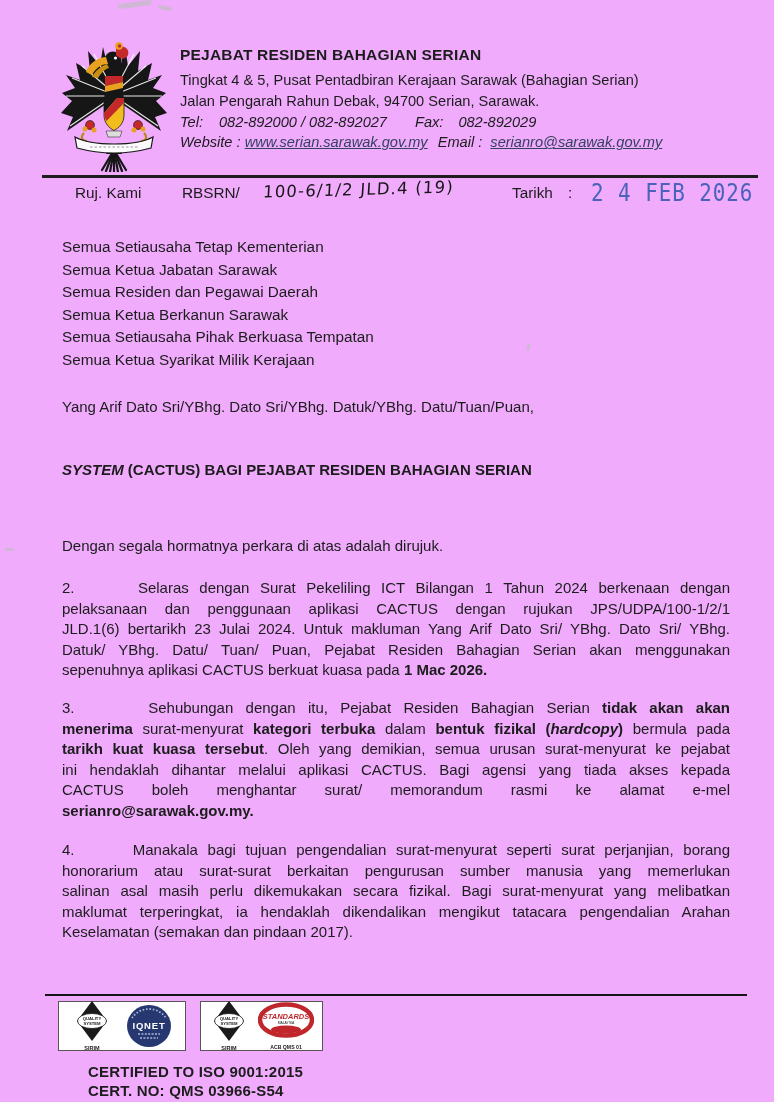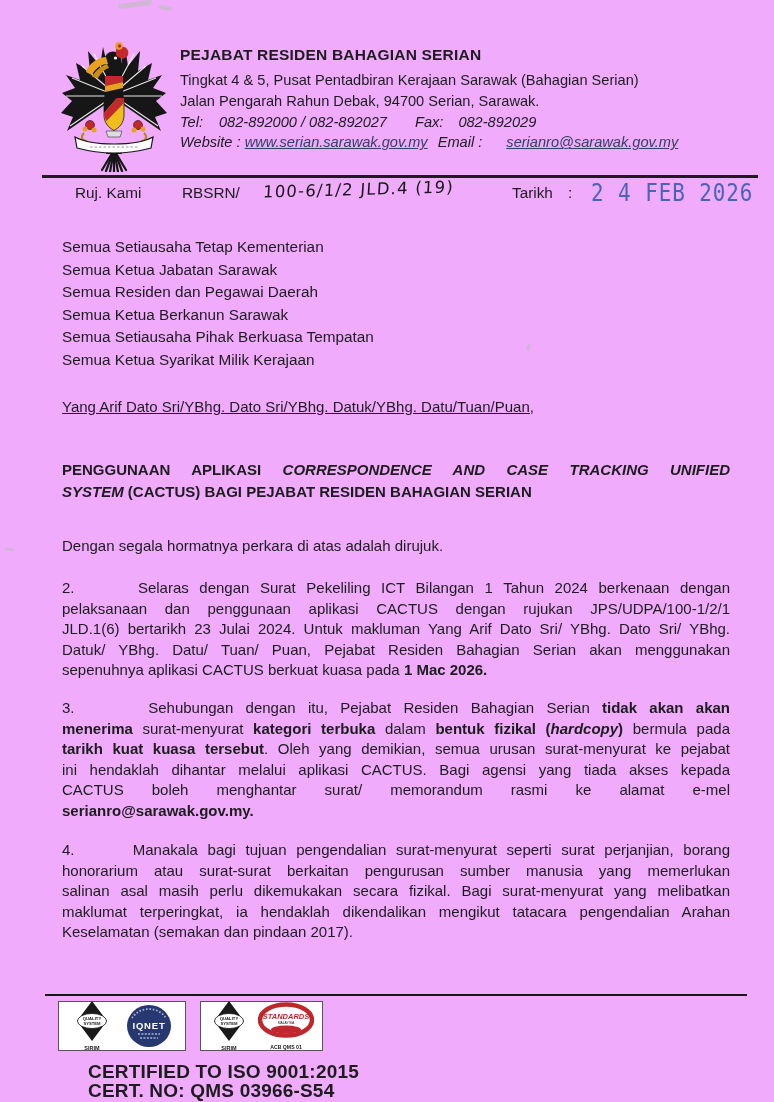--- a/index.html
+++ b/index.html
@@ -12,51 +12,51 @@
   
   .crest{position:absolute;left:60px;top:38px;width:108px;height:134px;}
 
   
   .letterhead{position:absolute;left:180px;top:46px;width:560px;}
   .lh-title{font-size:15.5px;font-weight:bold;letter-spacing:.2px;margin-bottom:6px;}
   .lh-line{font-size:14.6px;line-height:20.8px;}
   .lh-italic{font-style:italic;}
   .sp-tel{margin-left:16px;}
   .sp-fax{margin-left:28px;margin-right:15px;}
-  .sp-email{margin-left:10px;margin-right:20px;}
+  .sp-email{margin-left:10px;margin-right:4px;}
   .lh-link{text-decoration:underline;color:#33425f;}
   .lh-divider{position:absolute;left:42px;top:175px;width:716px;height:3px;background:#1d1d1d;}
 
   
   .ref-row{position:absolute;left:0;top:184px;width:774px;height:42px;font-size:15.3px;}
   .ref-row span{position:absolute;top:0;white-space:nowrap;}
   .ref-label{left:75px;}
   .ref-colon{left:189px;}
   .ref-prefix{left:182px;}
   .ref-hand{left:263px;top:-4px !important;font-family:"DejaVu Sans",sans-serif;font-size:16.5px;letter-spacing:1.2px;transform:rotate(-1.5deg) skewX(-5deg);color:#161616;}
   .date-label{left:512px;}
   .date-colon{left:568px;}
   .date-stamp{left:591px;top:-6px !important;font-family:"DejaVu Sans Mono",monospace;font-size:22px;letter-spacing:1px;transform:scale(.95,1.15);transform-origin:left top;opacity:.92;}
 
   
   .recipients{position:absolute;left:62px;top:236px;font-size:15.3px;line-height:22.6px;}
-  .salutation{position:absolute;left:62px;top:398px;font-size:15px;text-decoration:underline;}
+  .salutation{position:absolute;left:62px;top:398px;font-size:15px;}
   .subject{position:absolute;left:62px;top:459px;width:668px;font-size:15px;line-height:22px;}
   .para{position:absolute;left:62px;width:668px;font-size:15px;line-height:20.6px;}
   #p-open{top:536px;} #p-2{top:578px;} #p-3{top:698px;} #p-4{top:840px;}
   .jline{text-align:justify;text-align-last:justify;}
   .jline.lastline{text-align-last:left;}
   .b{font-weight:bold;} .i{font-style:italic;}
 
   
   .footer-divider{position:absolute;left:45px;top:994px;width:702px;height:2px;background:#161616;}
   .badge-box{position:absolute;top:1001px;height:50px;border:1px solid #555;background:#fff;display:flex;align-items:center;justify-content:space-evenly;box-sizing:border-box;}
   #badge-1{left:58px;width:128px;}
   #badge-2{left:200px;width:123px;}
-  .cert-text{position:absolute;left:88px;top:1062px;font-size:19px;font-weight:bold;line-height:19px;letter-spacing:.2px;}
+  .cert-text{position:absolute;left:88px;top:1062px;font-size:15px;font-weight:bold;line-height:19px;letter-spacing:.2px;}
   svg text{font-family:"Liberation Sans",sans-serif;}
 </style>
 </head>
 <body>
 
 <div class="page">
 
   <div class="artifact" style="left:118px;top:2px;width:34px;height:5px;transform:rotate(-8deg);"></div>
   <div class="artifact" style="left:158px;top:6px;width:14px;height:4px;transform:rotate(12deg);"></div>
   <div class="artifact" style="left:5px;top:548px;width:9px;height:3px;"></div>
@@ -155,21 +155,20 @@
       <div>Semua Ketua Jabatan Sarawak</div>
       <div>Semua Residen dan Pegawai Daerah</div>
       <div>Semua Ketua Berkanun Sarawak</div>
       <div>Semua Setiausaha Pihak Berkuasa Tempatan</div>
       <div>Semua Ketua Syarikat Milik Kerajaan</div>
     </div>
 
   <div class="salutation">Yang Arif Dato Sri/YBhg. Dato Sri/YBhg. Datuk/YBhg. Datu/Tuan/Puan,</div>
 
   <div class="subject">
-      <div class="jline"><span class="b">PENGGUNAAN APLIKASI </span><span class="b i">CORRESPONDENCE AND CASE TRACKING UNIFIED</span></div>
       <div class="jline lastline"><span class="b i">SYSTEM</span><span class="b"> (CACTUS) BAGI PEJABAT RESIDEN BAHAGIAN SERIAN</span></div>
     </div>
 
   <div class="para" id="p-open">
       <div class="jline lastline"><span>Dengan segala hormatnya perkara di atas adalah dirujuk.</span></div>
     </div>
   <div class="para" id="p-2">
       <div class="jline"><span>2.&nbsp;&nbsp;&nbsp;&nbsp;&nbsp;&nbsp;Selaras dengan Surat Pekeliling ICT Bilangan 1 Tahun 2024 berkenaan dengan</span></div>
       <div class="jline"><span>pelaksanaan dan penggunaan aplikasi CACTUS dengan rujukan JPS/UDPA/100-1/2/1</span></div>
       <div class="jline"><span>JLD.1(6) bertarikh 23 Julai 2024. Untuk makluman Yang Arif Dato Sri/ YBhg. Dato Sri/ YBhg.</span></div>

